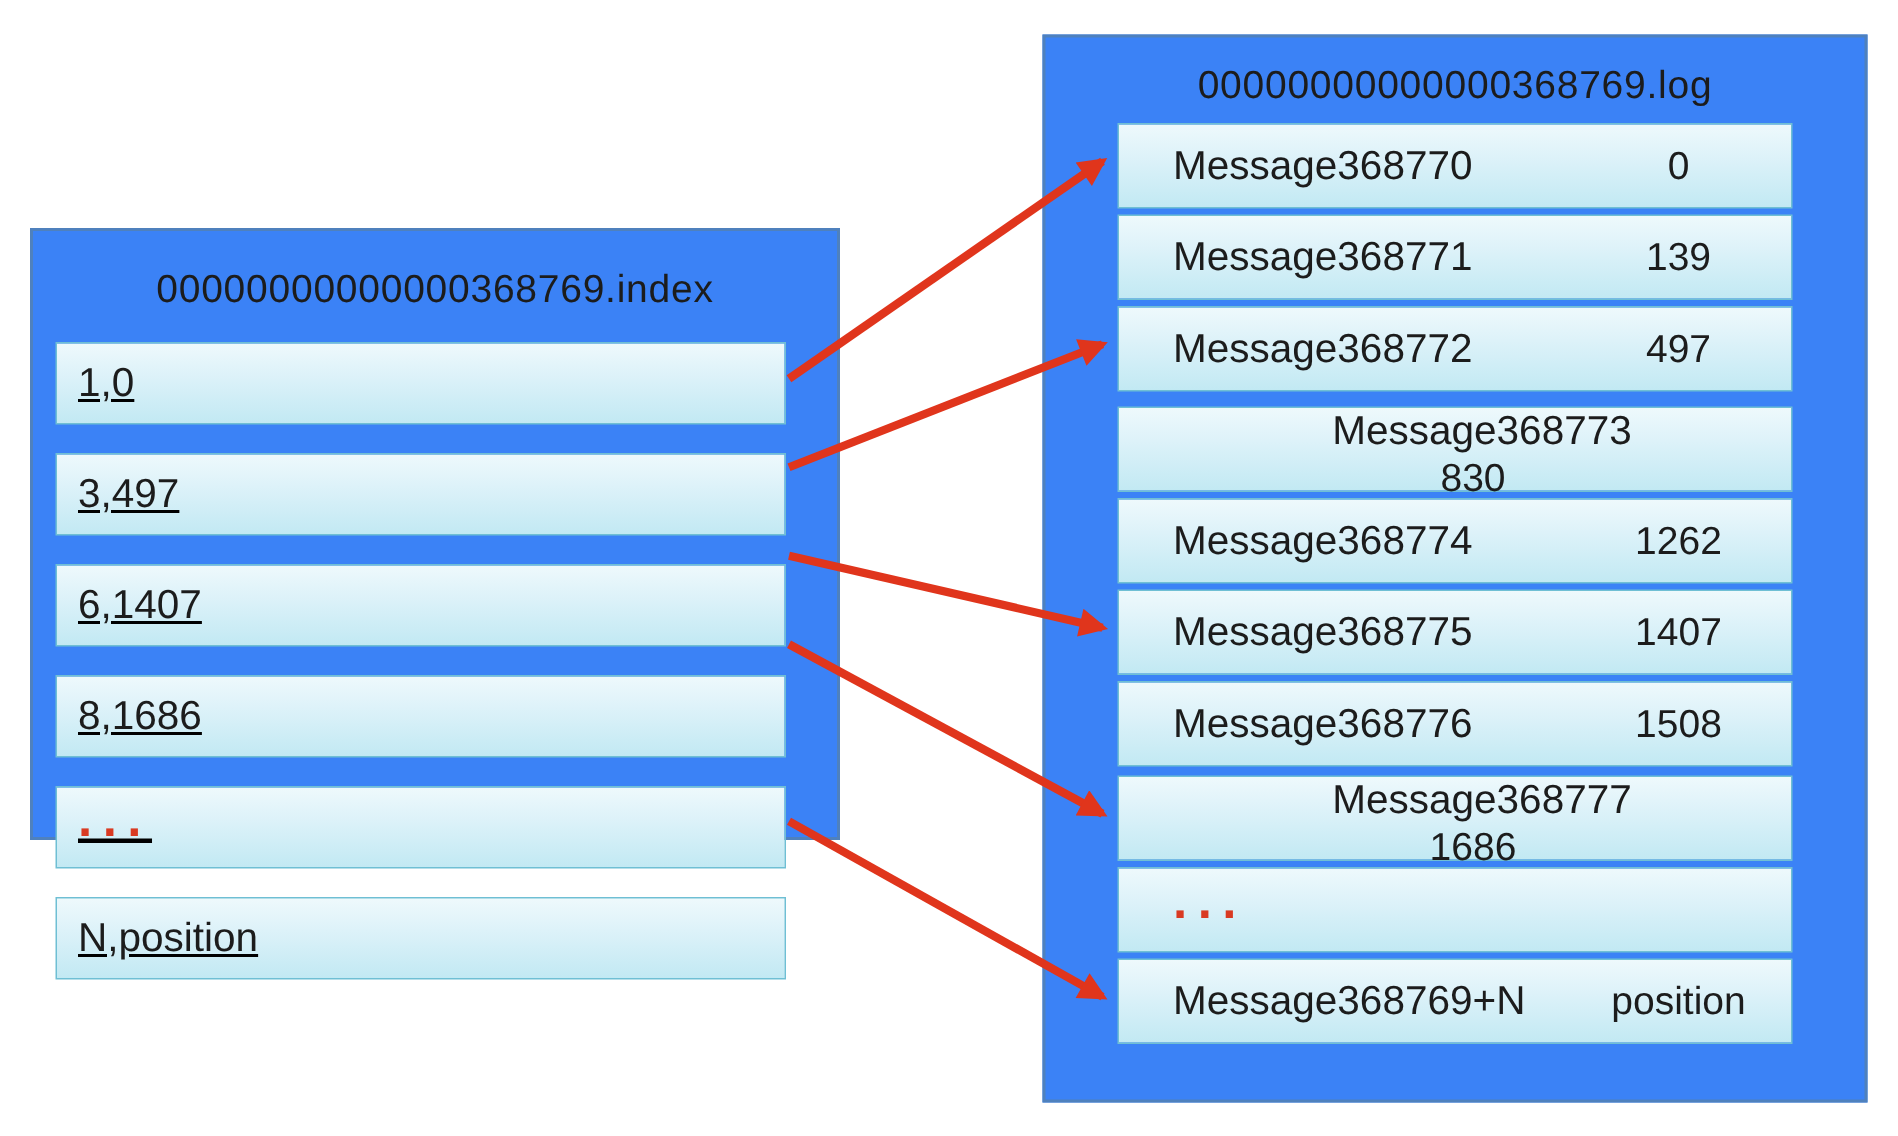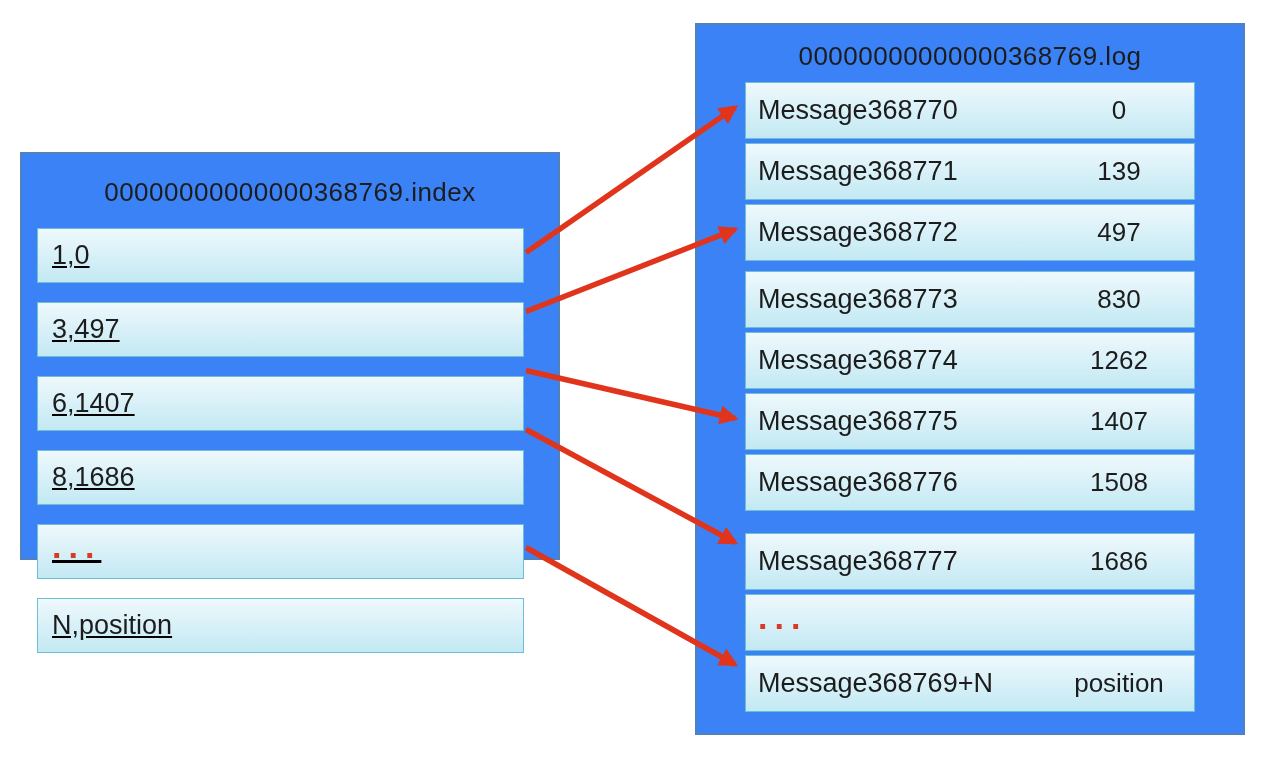--- a/index.html
+++ b/index.html
@@ -63,35 +63,36 @@
   }
   .row {
     box-sizing: border-box;
     border: 1px solid #6fbfd4;
     background: linear-gradient(180deg, #eef9fc 0%, #ddf2f9 40%, #c2e9f3 100%);
     display: flex;
     align-items: center;
     color: #1c1c1c;
     font-size: 27px;
     flex: 0 0 auto;
+    padding-left: 24px;
   }
   .index-row {
     height: 55px;
     margin-top: 19px;
     padding-left: 14px;
   }
   .index-row:first-child { margin-top: 0; }
   .log-row {
     height: 57px;
     margin-top: 4px;
     justify-content: space-between;
   }
   .log-row:first-child { margin-top: 0; }
-  .log-row.gap-lg { margin-top: 10px; }
-  .log-row.gap-md { margin-top: 22px; }
+  .log-row.gap-lg { margin-top: 10px; flex-direction: column; }
+  .log-row.gap-md { margin-top: 6px; flex-direction: column; }
   .log-row .msg-label {
     padding-left: 12px;
     white-space: nowrap;
   }
   .log-row .msg-position {
     width: 150px;
     text-align: center;
     font-size: 26px;
     white-space: nowrap;
   }

